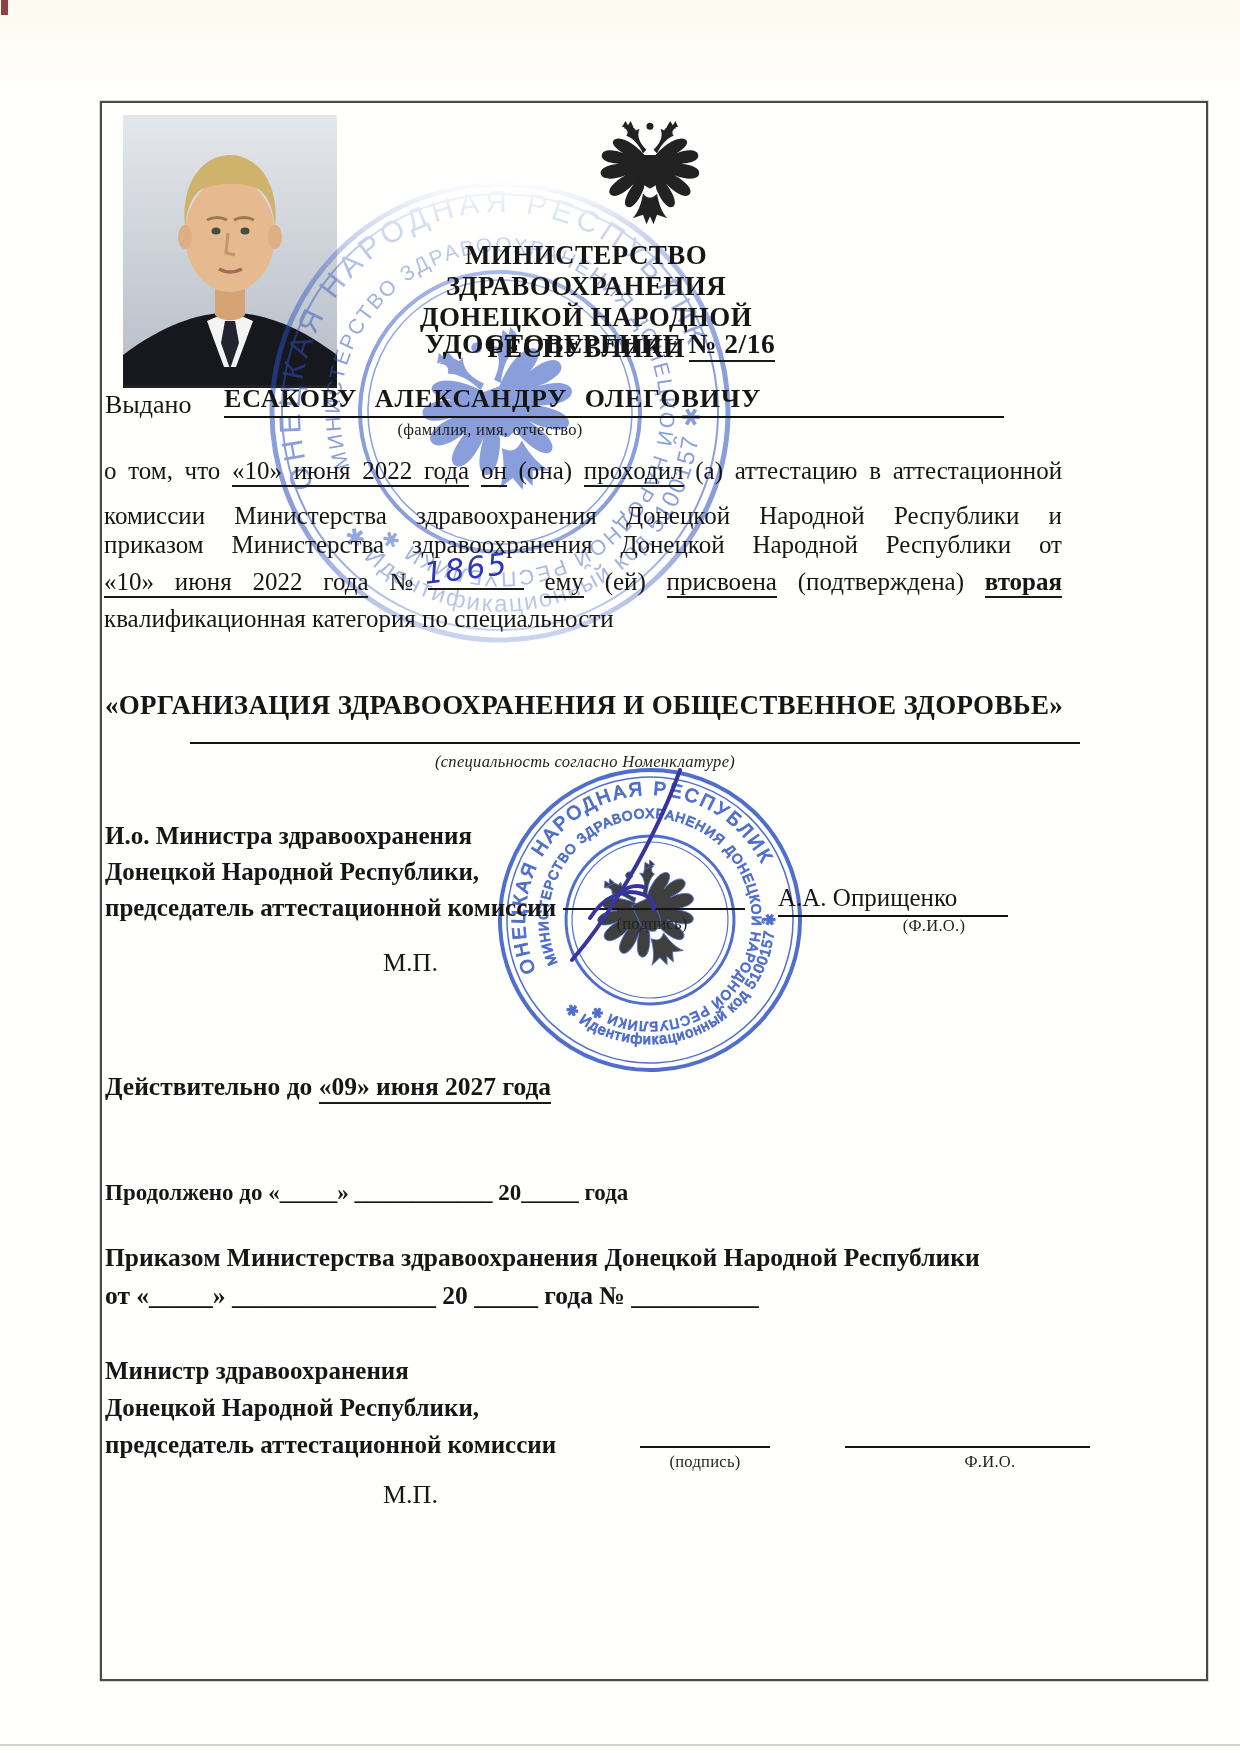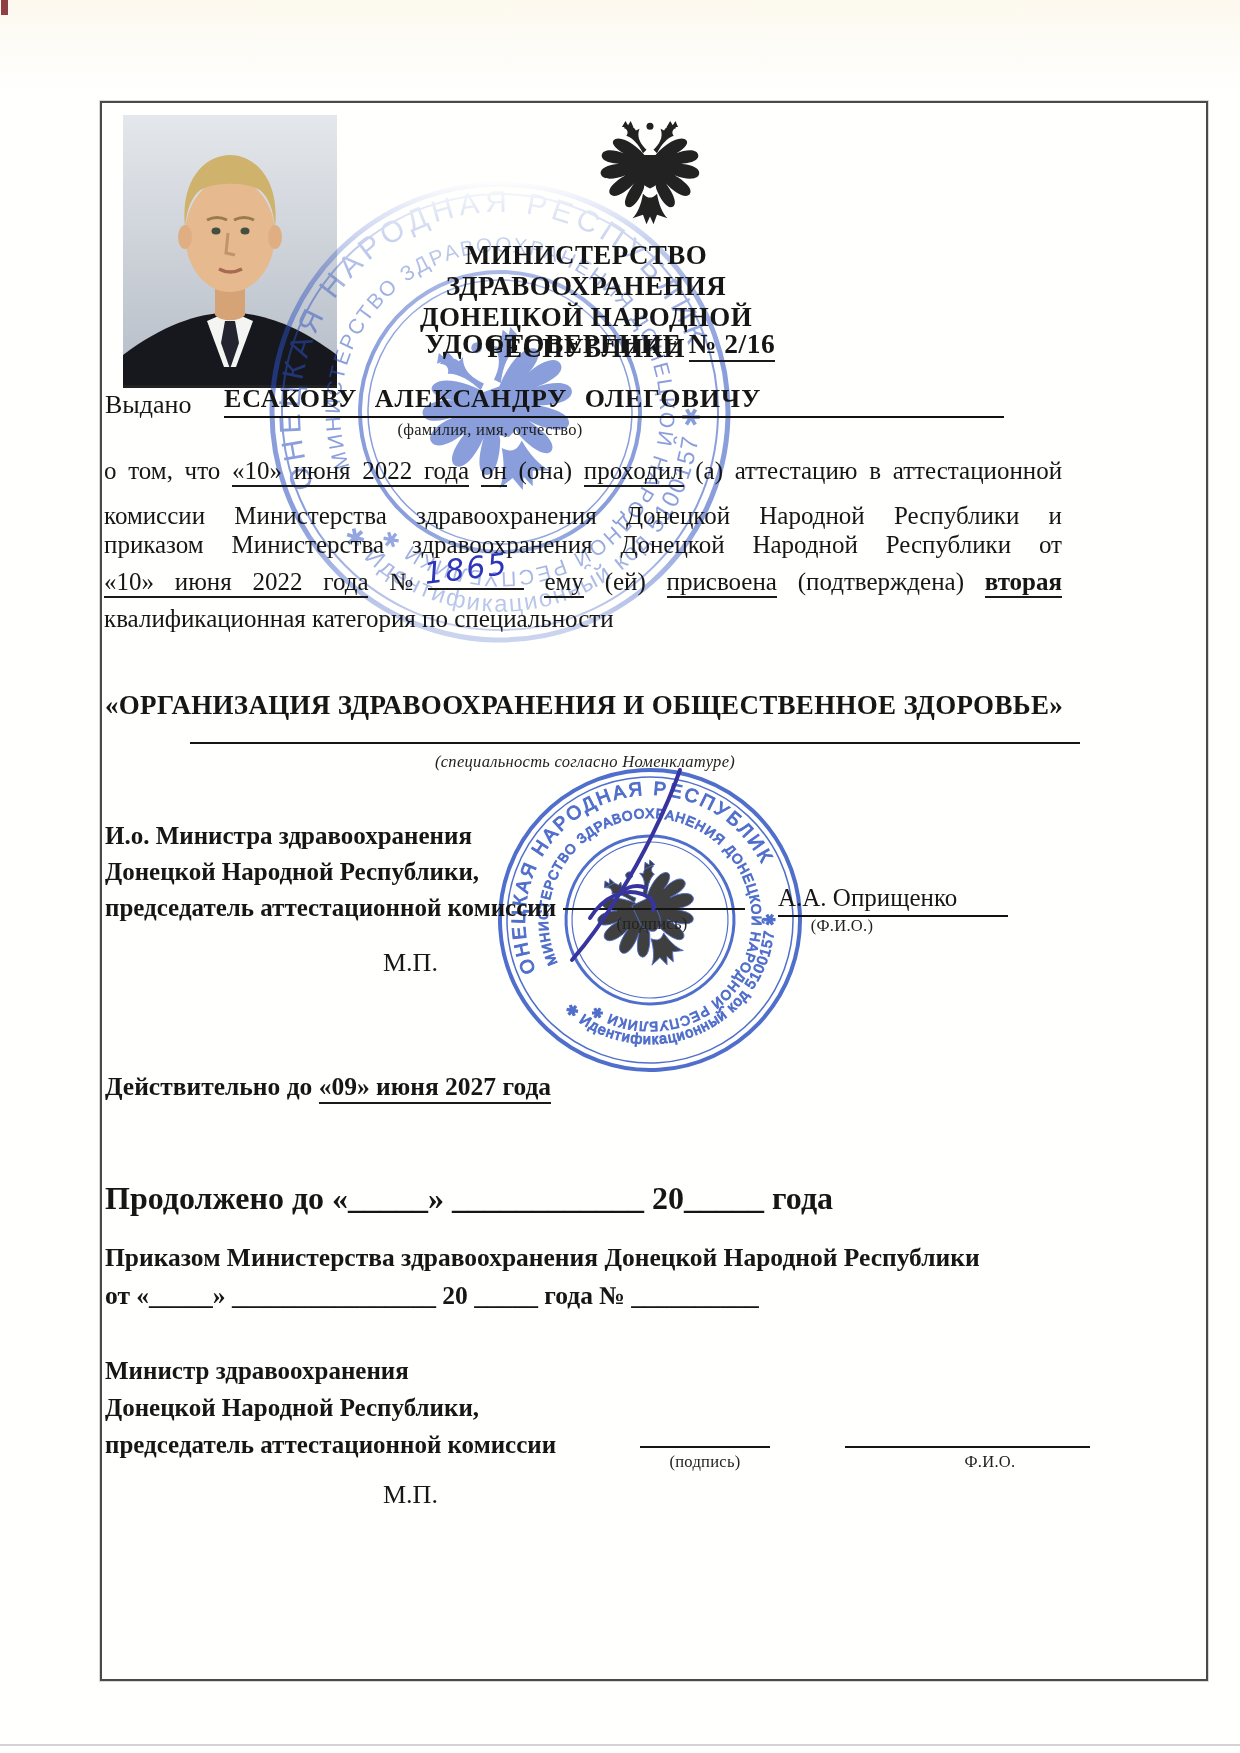--- a/index.html
+++ b/index.html
@@ -185,36 +185,36 @@
   </svg>
 
   <div class="abs b" style="left:105px;top:818px;font-size:25px;line-height:36px;">
     <div>И.о. Министра здравоохранения</div>
     <div>Донецкой Народной Республики,</div>
     <div>председатель аттестационной комиссии</div>
   </div>
   <div class="abs rule" style="left:563px;top:908px;width:182px;border-bottom-width:2.5px;"></div>
   <div class="abs cap" style="left:577px;top:914px;width:150px;">(подпись)</div>
   <div class="abs" style="left:778px;top:884px;width:230px;border-bottom:2.5px solid #111;padding-bottom:3px;font-size:25px;">А.А. Оприщенко</div>
-  <div class="abs cap" style="left:752px;top:916px;width:180px;">(Ф.И.О.)</div>
+  <div class="abs cap" style="left:844px;top:916px;width:180px;">(Ф.И.О.)</div>
   <div class="abs" style="left:383px;top:948px;font-size:26px;">М.П.</div>
 
   <svg class="sig-ink" width="270" height="230" viewBox="0 0 270 230">
     <g fill="none" stroke="#38349f" stroke-width="4" stroke-linecap="round">
       <path d="M160 22 C146 62 122 110 100 145 C86 168 66 196 52 212"></path>
       <path d="M70 170 C84 148 104 140 122 146 C132 150 136 156 133 162"></path>
       <path d="M100 145 C108 138 118 136 126 140"></path>
     </g>
   </svg>
 
   <div class="abs b" style="left:105px;top:1072px;font-size:25.5px;">
     <span>Действительно до</span>
     <span class="u">«09» июня 2027 года</span>
   </div>
-  <div class="abs b" style="left:105px;top:1180px;font-size:32px;text-align:right;">Продолжено до «_____» ____________ 20_____ года</div>
+  <div class="abs b" style="left:105px;top:1180px;font-size:23px;text-align:right;">Продолжено до «_____» ____________ 20_____ года</div>
   <div class="abs b" style="left:105px;top:1243px;font-size:25.5px;">Приказом Министерства здравоохранения Донецкой Народной Республики</div>
   <div class="abs b" style="left:105px;top:1281px;font-size:25.5px;">от «_____» ________________ 20 _____ года № __________</div>
 
   <div class="abs b" style="left:105px;top:1352px;font-size:25px;line-height:37px;">
     <div>Министр здравоохранения</div>
     <div>Донецкой Народной Республики,</div>
     <div>председатель аттестационной комиссии</div>
   </div>
   <div class="abs rule" style="left:640px;top:1446px;width:130px;border-bottom-width:2.5px;"></div>
   <div class="abs cap" style="left:635px;top:1452px;width:140px;">(подпись)</div>

